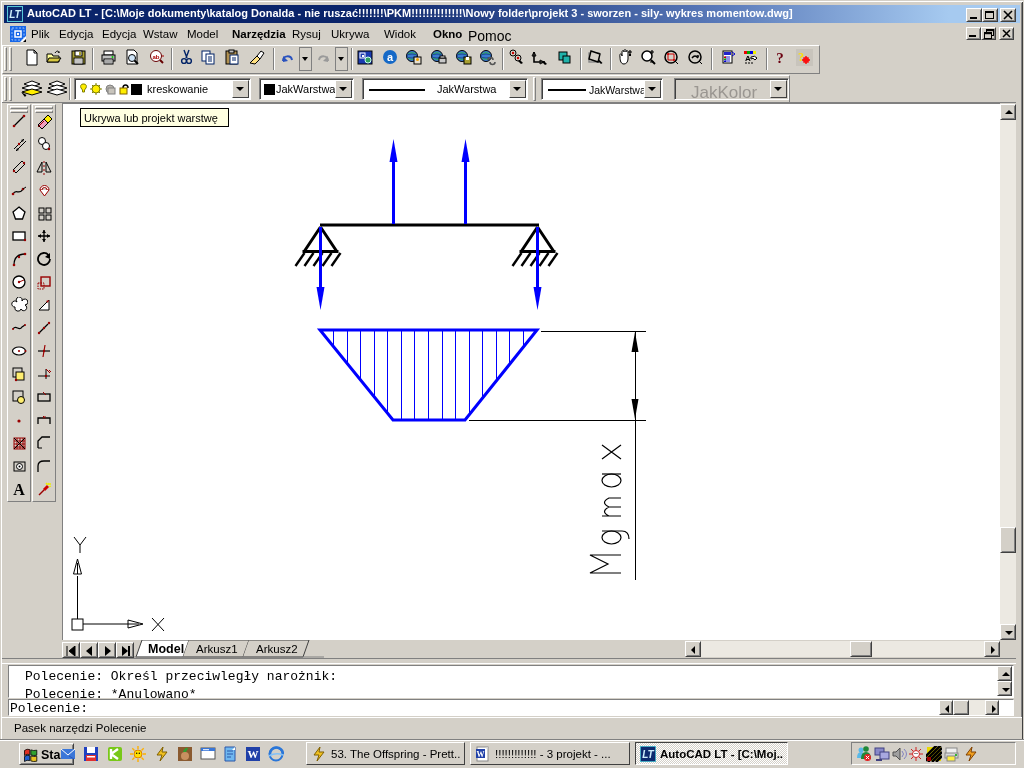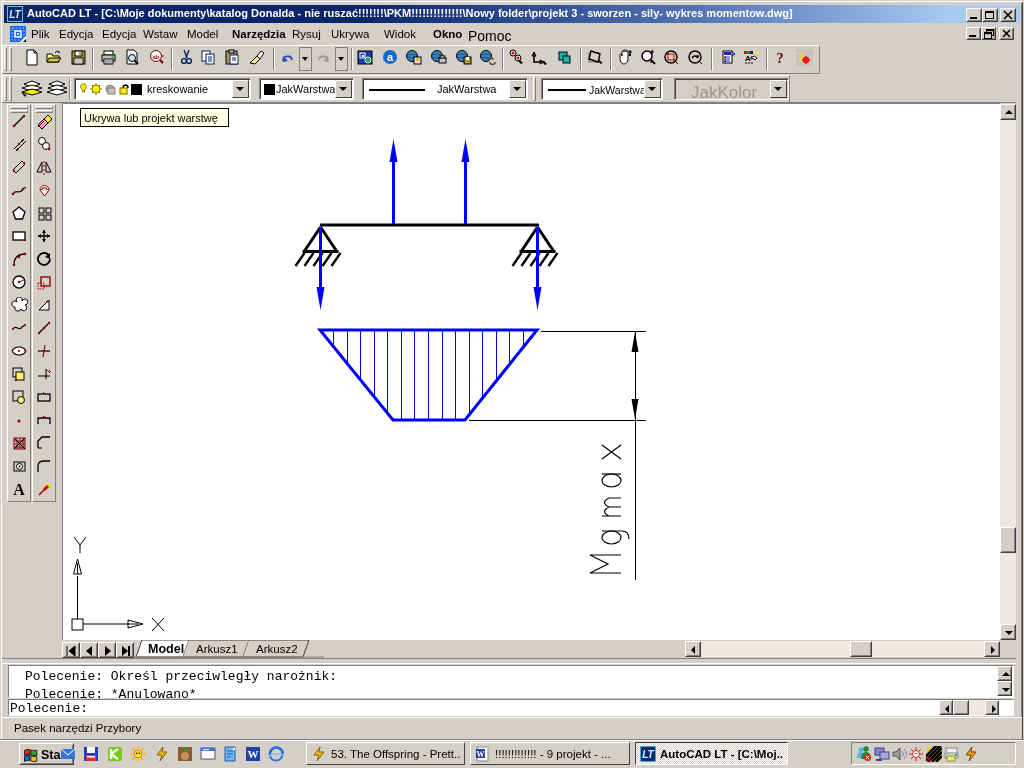--- a/index.html
+++ b/index.html
@@ -598,21 +598,21 @@
 <div class="abs" style="left:10px;top:701px;font-family:'Liberation Mono',monospace;font-size:13px;color:#000;white-space:pre;">Polecenie:</div>
 <div class="abs" style="left:939px;top:700px;width:60px;height:15px;background:#ece9e2;"></div>
 <div class="abs btn" style="left:939px;top:700px;width:14px;height:15px;">
     <div class="abs" style="left:5px;top:4px;border-top:4px solid transparent;border-bottom:4px solid transparent;border-right:4px solid #000;"></div>
   </div>
 <div class="abs btn" style="left:953px;top:700px;width:16px;height:15px;"></div>
 <div class="abs btn" style="left:985px;top:700px;width:14px;height:15px;">
     <div class="abs" style="left:6px;top:4px;border-top:4px solid transparent;border-bottom:4px solid transparent;border-left:4px solid #000;"></div>
   </div>
 <div class="abs" style="left:2px;top:717px;width:1020px;height:23px;background:#d4d0c8;border-top:1px solid #fff;"></div>
-<div class="abs" style="left:14px;top:722px;font-size:11.5px;color:#000;">Pasek narzędzi Przybory</div>
+<div class="abs" style="left:14px;top:722px;font-size:11.5px;color:#000;">Pasek narzędzi Polecenie</div>
 <div class="abs" style="left:0;top:740px;width:1024px;height:28px;background:#d4d0c8;border-top:1px solid #fff;box-shadow:0 -1px 0 #808080;"></div>
 <div class="abs btn" style="left:19px;top:743px;width:55px;height:22px;">
 <svg class="abs" style="left:3px;top:3px;" width="16" height="16" viewBox="0 0 16 16">
 <path d="M1.5 3.5 Q4 1.5 6.8 2.6 L6.8 7.6 Q4 6.5 1.5 8.5 Z" fill="#e03024" stroke="#000" stroke-width="0.8"></path>
 <path d="M7.8 2.9 Q10.5 4 13.8 3.2 L13.8 8.2 Q10.5 9 7.8 7.9 Z" fill="#30a030" stroke="#000" stroke-width="0.8"></path>
 <path d="M1.5 9.5 Q4 7.5 6.8 8.6 L6.8 13.6 Q4 12.5 1.5 14.5 Z" fill="#2060d0" stroke="#000" stroke-width="0.8"></path>
 <path d="M7.8 8.9 Q10.5 10 13.8 9.2 L13.8 14.2 Q10.5 15 7.8 13.9 Z" fill="#e8c020" stroke="#000" stroke-width="0.8"></path>
 </svg>
 <div class="abs" style="left:21px;top:4px;font-size:12.5px;font-weight:bold;color:#000;">Start</div>
 </div>
@@ -672,21 +672,21 @@
     </svg>
 <div class="abs" style="left:24px;top:5px;font-size:11.5px;font-weight:normal;color:#000;white-space:nowrap;overflow:hidden;width:129px;">53. The Offspring - Prett...</div>
   </div>
 <div class="abs" style="left:470px;top:742px;width:160px;height:23px;background:#d4d0c8;border-top:1px solid #fff;border-left:1px solid #fff;border-right:1px solid #404040;border-bottom:1px solid #404040;">
 <svg class="abs" style="left:4px;top:3px;" width="16" height="16" viewBox="0 0 16 16">
       <rect x="2" y="1" width="11" height="14" fill="#fff" stroke="#888"></rect>
       <rect x="1" y="3" width="9" height="9" fill="#2040a8"></rect>
       <text x="5.5" y="10.5" font-size="8" font-weight="bold" fill="#fff" text-anchor="middle" font-family="Liberation Serif">W</text>
       <path d="M13 1 l0 3 l-3 -3 z" fill="#d0d0d0"></path>
     </svg>
-<div class="abs" style="left:24px;top:5px;font-size:11.5px;font-weight:normal;color:#000;white-space:nowrap;overflow:hidden;width:130px;">!!!!!!!!!!!!! - 9 projekt - ...</div>
+<div class="abs" style="left:24px;top:5px;font-size:11.5px;font-weight:normal;color:#000;white-space:nowrap;overflow:hidden;width:130px;">!!!!!!!!!!!!! - 3 projekt - ...</div>
   </div>
 <div class="abs" style="left:635px;top:742px;width:153px;height:23px;background:repeating-conic-gradient(#fff 0% 25%, #d4d0c8 0% 50%) 0 0/2px 2px;border-top:1px solid #404040;border-left:1px solid #404040;border-right:1px solid #fff;border-bottom:1px solid #fff;">
 <svg class="abs" style="left:4px;top:3px;" width="16" height="16" viewBox="0 0 16 16">
       <rect x="0" y="0" width="16" height="16" fill="#0d2a6e" stroke="#57c8d8" stroke-width="1.6"></rect>
       <text x="8" y="12" font-size="10" font-style="italic" font-weight="bold" fill="#cfeefc" text-anchor="middle">LT</text>
     </svg>
 <div class="abs" style="left:24px;top:5px;font-size:11.5px;font-weight:bold;color:#000;white-space:nowrap;overflow:hidden;width:123px;">AutoCAD LT - [C:\Moj...</div>
   </div>
 <div class="abs" style="left:851px;top:742px;width:165px;height:23px;background:#d4d0c8;border-top:1px solid #808080;border-left:1px solid #808080;border-right:1px solid #fff;border-bottom:1px solid #fff;"></div>
 <svg class="abs" style="left:856px;top:746px;" width="16" height="16" viewBox="0 0 16 16">

